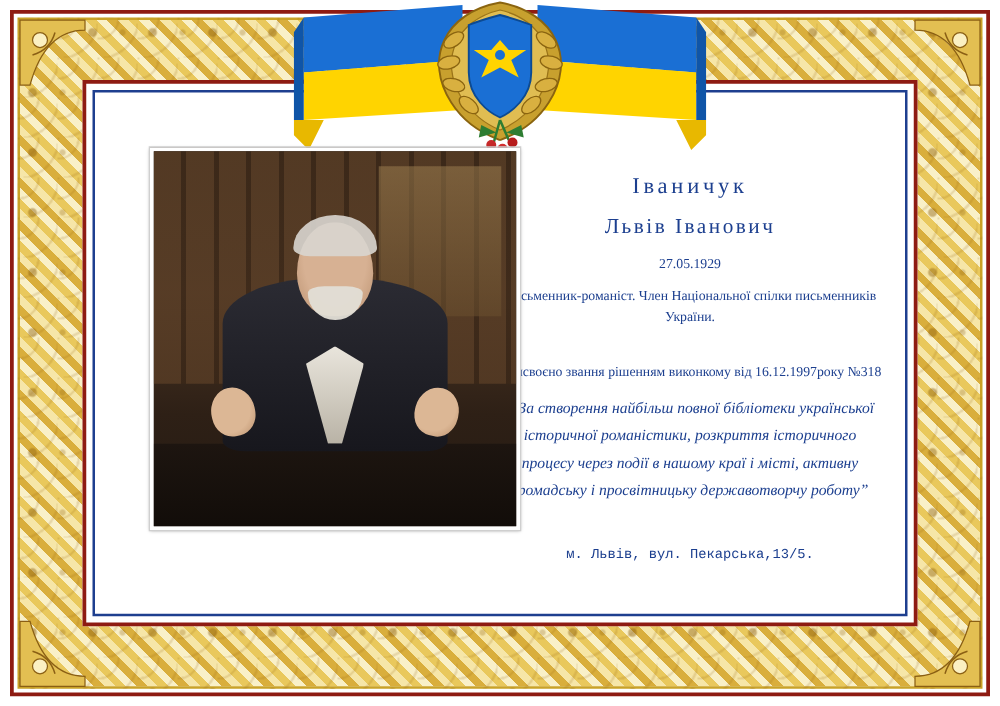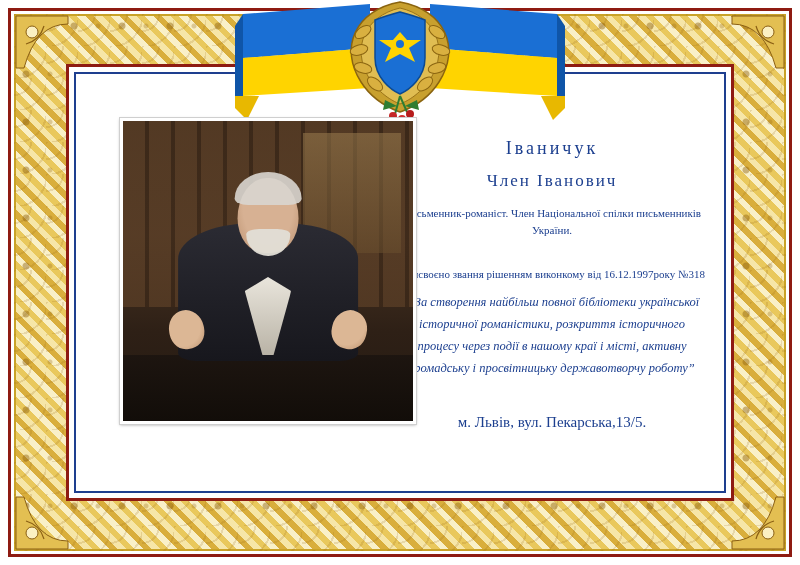--- a/index.html
+++ b/index.html
@@ -164,22 +164,23 @@
     line-height: 1.75;
     margin-bottom: 34px;
     padding: 0 6px;
   }
   .address-label {
     font-size: 11px;
     color: #1c3f8f;
     margin-bottom: 6px;
   }
   .address-value {
-    font-size: 15px;
-    color: #1c3f8f;
+    font-size: 11px;
+    color: #1c3f8f;
+    font-family: Liberation Mono, monospace;
   }
 
   
   .ph-bg {
     position: absolute; inset: 0;
     background:
       linear-gradient(180deg, #3a2a1c 0%, #4a3524 38%, #2e2016 70%, #241a12 100%);
   }
   .ph-panel {
     position: absolute; left: 0; top: 0; width: 100%; height: 62%;
@@ -336,21 +337,22 @@
         <div class="ph-head"></div>
         <div class="ph-hair"></div>
         <div class="ph-beard"></div>
         <div class="ph-hand-l"></div>
         <div class="ph-hand-r"></div>
       </div>
     </div>
 
     <div class="text-col">
       <div class="surname">Іваничук</div>
-      <div class="firstname">Член Іванович</div>
+      <div class="firstname">Львів Іванович</div>
+      <div class="birthdate">27.05.1929</div>
       <div class="occupation">Письменник-романіст. Член Національної спілки письменників України.</div>
       <div class="award-line">Присвоєно звання рішенням виконкому від 16.12.1997року №318</div>
       <div class="citation">„ За створення найбільш повної бібліотеки української історичної романістики, розкриття історичного процесу через події в нашому краї і місті, активну громадську і просвітницьку державотворчу роботу”</div>
       <div class="address-value">м. Львів, вул. Пекарська,13/5.</div>
     </div>
 
   </div>
 </div>
 
 </body></html>

